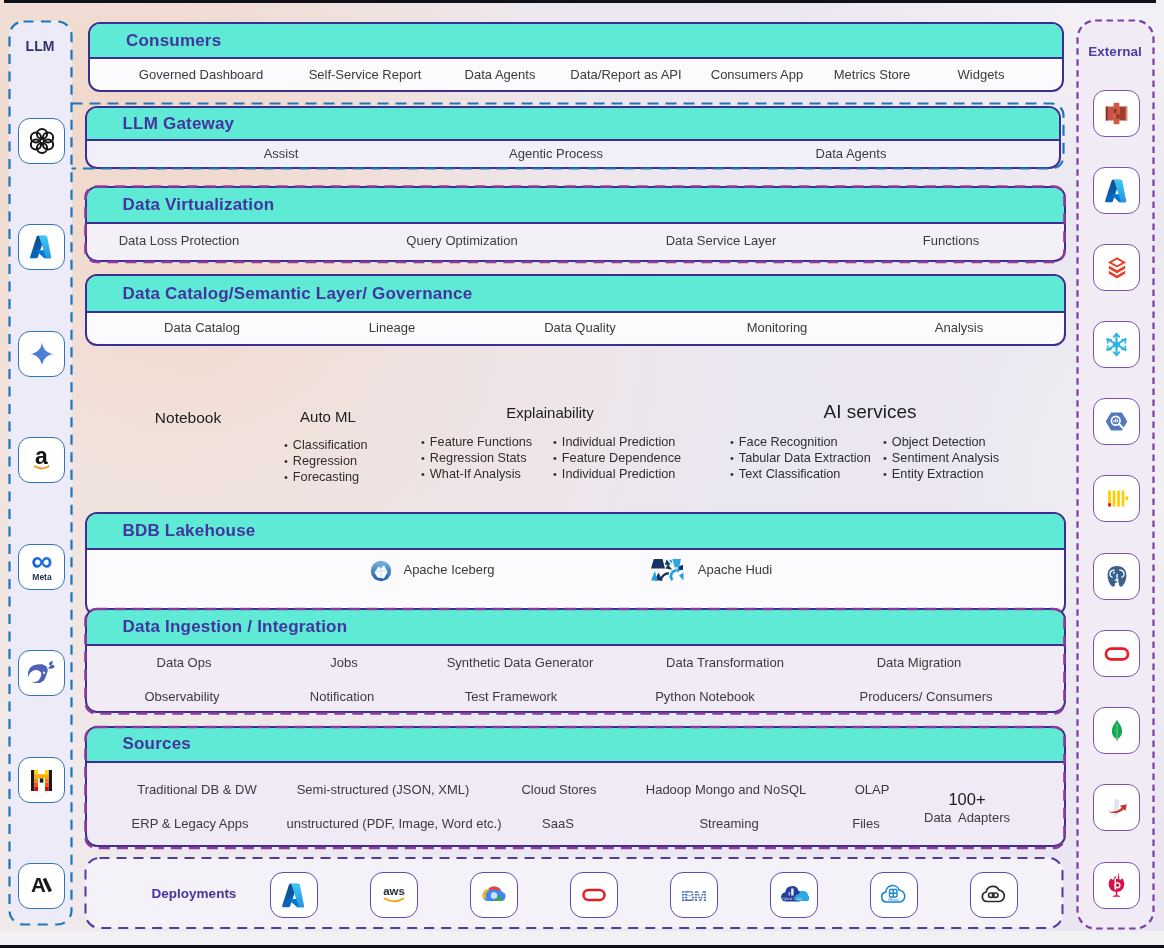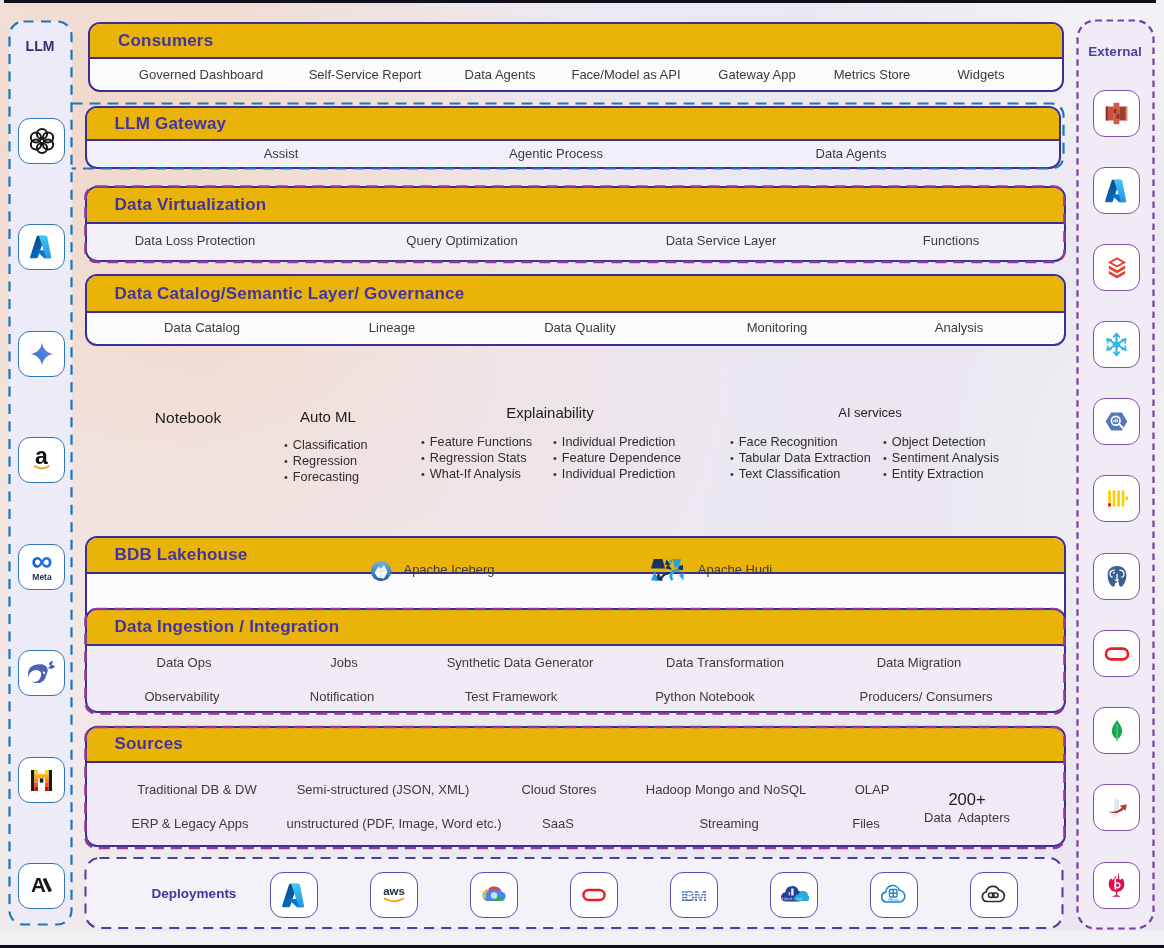--- a/index.html
+++ b/index.html
@@ -9,22 +9,22 @@
     radial-gradient(560px 460px at 120px 120px, rgba(240,215,202,1), rgba(240,215,202,0) 74%),
     radial-gradient(760px 640px at 200px 340px, rgba(242,220,209,.8), rgba(242,220,209,0) 72%),
     radial-gradient(420px 260px at 1120px 30px, rgba(243,242,245,1), rgba(243,242,245,0) 75%),
     radial-gradient(300px 420px at 1164px 500px, rgba(242,241,244,.9), rgba(242,241,244,0) 78%),
     linear-gradient(100deg, #f1eae7 0%, #ece8f1 45%, #eae5f0 100%);
 }
 .frame{position:absolute;left:4px;top:0;right:8px;height:2.5px;background:#10101a;z-index:60;pointer-events:none}
 .frameb{position:absolute;left:0;bottom:0;right:0;height:3.5px;background:#10101a;z-index:60;pointer-events:none}
 .panel{position:absolute;z-index:1}
 .box{position:absolute;border:2px solid #3b2f94;border-radius:12px;background:#fbfafd;z-index:2;box-sizing:border-box}
-.hd{border-bottom:2px solid #3b2f94;background:#eab308;border-radius:10px 10px 0 0;
-  color:#43349f;font-weight:bold;font-size:17px;line-height:33px;padding-left:28px;letter-spacing:.2px}
+.hd{border-bottom:2px solid #3b2f94;background:#5eead4;border-radius:10px 10px 0 0;
+  color:#43349f;font-weight:bold;font-size:17px;line-height:33px;padding-left:36px;letter-spacing:.2px}
 .it{position:absolute;transform:translate(-50%,-50%);margin-top:-1.5px;white-space:nowrap;font-size:13px;color:#3b3b3b;z-index:3}
 .bld{font-weight:normal;color:#1d1d1d}
 .tile{position:absolute;background:#fff;border-radius:12px;z-index:3;display:flex;align-items:center;justify-content:center}
 .ltile{border:1.4px solid #2e75b6}
 .rtile{border:1.4px solid #7c52ad}
 .dtile{border:1.5px solid #5a4fb0;border-radius:13px}
 svg.lay{position:absolute;left:0;top:0;z-index:5;pointer-events:none}
 .plabel{position:absolute;font-weight:bold;z-index:3;transform:translateX(-50%);white-space:nowrap}
 ul.bl{margin:0;padding:0;list-style:none;font-size:12.7px;color:#2e2e2e;line-height:15.8px}
 ul.bl li::before{content:"•";font-size:11px;margin-right:5px}
@@ -38,53 +38,53 @@
 
 <div class="panel" style="left:1077px;top:20px;width:77px;height:909px;background:#f0ebf5;border-radius:18px"></div>
 <div class="plabel" style="left:1115px;top:44px;font-size:13.5px;color:#4b3fa5">External</div>
 
 <div class="box" style="left:88px;top:22px;width:976px;height:70px">
   <div class="hd">Consumers</div>
 </div>
 <span class="it" style="left:201px;top:75px">Governed Dashboard</span>
 <span class="it" style="left:365px;top:75px">Self-Service Report</span>
 <span class="it" style="left:500px;top:75px">Data Agents</span>
-<span class="it" style="left:626px;top:75px">Face/Model as API</span>
-<span class="it" style="left:757px;top:75px">Gateway App</span>
+<span class="it" style="left:626px;top:75px">Data/Report as API</span>
+<span class="it" style="left:757px;top:75px">Consumers App</span>
 <span class="it" style="left:872px;top:75px">Metrics Store</span>
 <span class="it" style="left:981px;top:75px">Widgets</span>
 
 <div class="box" style="left:84.5px;top:105.5px;width:976px;height:63px;background:#f1eff9">
   <div class="hd" style="line-height:31px">LLM Gateway</div>
 </div>
 <span class="it" style="left:281px;top:154px">Assist</span>
 <span class="it" style="left:556px;top:154px">Agentic Process</span>
 <span class="it" style="left:851px;top:154px">Data Agents</span>
 
 <div class="box" style="left:84.5px;top:185.5px;width:981px;height:76px;background:#f4f0f8">
   <div class="hd" style="line-height:34px">Data Virtualization</div>
 </div>
-<span class="it" style="left:195px;top:241px">Data Loss Protection</span>
+<span class="it" style="left:179px;top:241px">Data Loss Protection</span>
 <span class="it" style="left:462px;top:241px">Query Optimization</span>
 <span class="it" style="left:721px;top:241px">Data Service Layer</span>
 <span class="it" style="left:951px;top:241px">Functions</span>
 
 <div class="box" style="left:84.5px;top:274px;width:981px;height:72px">
   <div class="hd" style="line-height:35px">Data Catalog/Semantic Layer/ Governance</div>
 </div>
 <span class="it" style="left:202px;top:328px">Data Catalog</span>
 <span class="it" style="left:392px;top:328px">Lineage</span>
 <span class="it" style="left:580px;top:328px">Data Quality</span>
 <span class="it" style="left:777px;top:328px">Monitoring</span>
 <span class="it" style="left:959px;top:328px">Analysis</span>
 
 <span class="it bld" style="left:188px;top:419px;font-size:15.5px">Notebook</span>
 <span class="it bld" style="left:328px;top:417px;font-size:15px">Auto ML</span>
 <span class="it bld" style="left:550px;top:413px;font-size:15px">Explainability</span>
-<span class="it bld" style="left:870px;top:413px;font-size:13px">AI services</span>
+<span class="it bld" style="left:870px;top:413px;font-size:19px">AI services</span>
 <ul class="bl" style="position:absolute;left:284px;top:438px;z-index:3">
 <li>Classification</li>
       <li>Regression</li>
       <li>Forecasting</li>
     </ul>
 <ul class="bl" style="position:absolute;left:421px;top:435px;z-index:3">
 <li>Feature Functions</li>
       <li>Regression Stats</li>
       <li>What-If Analysis</li>
     </ul>
@@ -97,21 +97,21 @@
 <li>Face Recognition</li>
       <li>Tabular Data Extraction</li>
       <li>Text Classification</li>
     </ul>
 <ul class="bl" style="position:absolute;left:883px;top:435px;z-index:3">
 <li>Object Detection</li>
       <li>Sentiment Analysis</li>
       <li>Entity Extraction</li>
     </ul>
 
-<div class="box" style="left:84.5px;top:536px;width:981px;height:104px">
+<div class="box" style="left:84.5px;top:512px;width:981px;height:104px">
   <div class="hd" style="line-height:33.5px">BDB Lakehouse</div>
 </div>
 <span class="it" style="left:449px;top:570px">Apache Iceberg</span>
 <span class="it" style="left:735px;top:570px">Apache Hudi</span>
 
 <div class="box" style="left:84.5px;top:608px;width:981px;height:105px;background:#f0ebf5">
   <div class="hd" style="line-height:34px">Data Ingestion / Integration</div>
 </div>
 <span class="it" style="left:184px;top:663px">Data Ops</span>
 <span class="it" style="left:344px;top:663px">Jobs</span>
@@ -130,21 +130,21 @@
 <span class="it" style="left:197px;top:790px">Traditional DB &amp; DW</span>
 <span class="it" style="left:383px;top:790px">Semi-structured (JSON, XML)</span>
 <span class="it" style="left:559px;top:790px">Cloud Stores</span>
 <span class="it" style="left:726px;top:790px">Hadoop Mongo and NoSQL</span>
 <span class="it" style="left:872px;top:790px">OLAP</span>
 <span class="it" style="left:190px;top:824px">ERP &amp; Legacy Apps</span>
 <span class="it" style="left:394px;top:824px">unstructured (PDF, Image, Word etc.)</span>
 <span class="it" style="left:558px;top:824px">SaaS</span>
 <span class="it" style="left:729px;top:824px">Streaming</span>
 <span class="it" style="left:866px;top:824px">Files</span>
-<span class="it bld" style="left:967px;top:800px;font-size:16.5px">200+</span>
+<span class="it bld" style="left:967px;top:800px;font-size:16.5px">100+</span>
 <span class="it" style="left:967px;top:818px;font-size:13px">Data&nbsp; Adapters</span>
 
 <div style="position:absolute;left:85.5px;top:858px;width:977px;height:70px;border-radius:14px;background:#f4f2f8;z-index:1"></div>
 
 <div class="plabel" style="left:194px;top:886px;font-size:13.5px;color:#43349f">Deployments</div>
 
 <div class="tile ltile" style="left:18px;top:118px;width:45px;height:44px">
 <svg width="28" height="28" viewBox="0 0 28 28">
         <g fill="none" stroke="#161616" stroke-width="2.0">
           <circle cx="14.00" cy="7.00" r="5.1"></circle>

